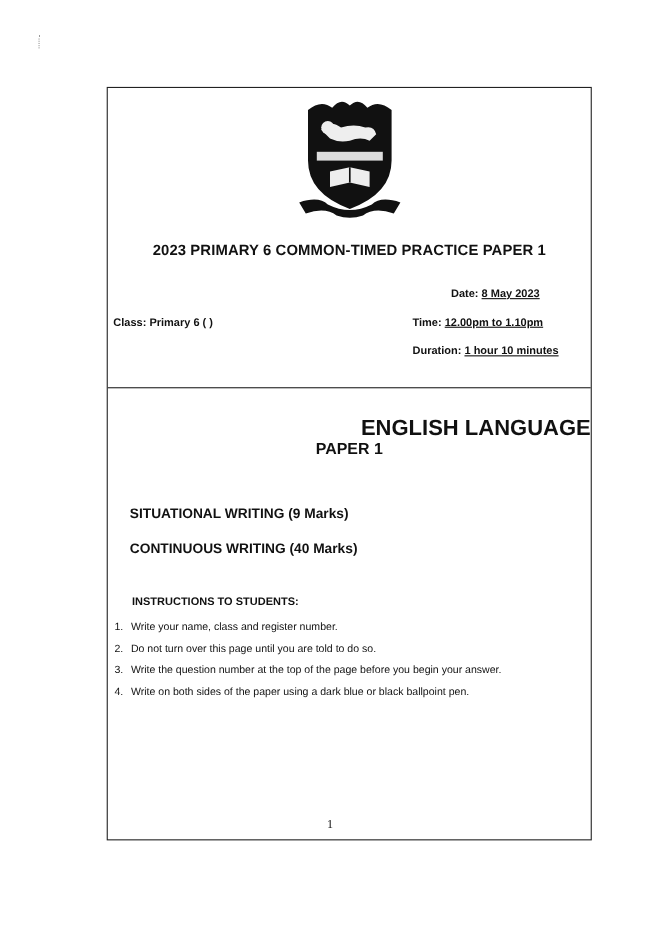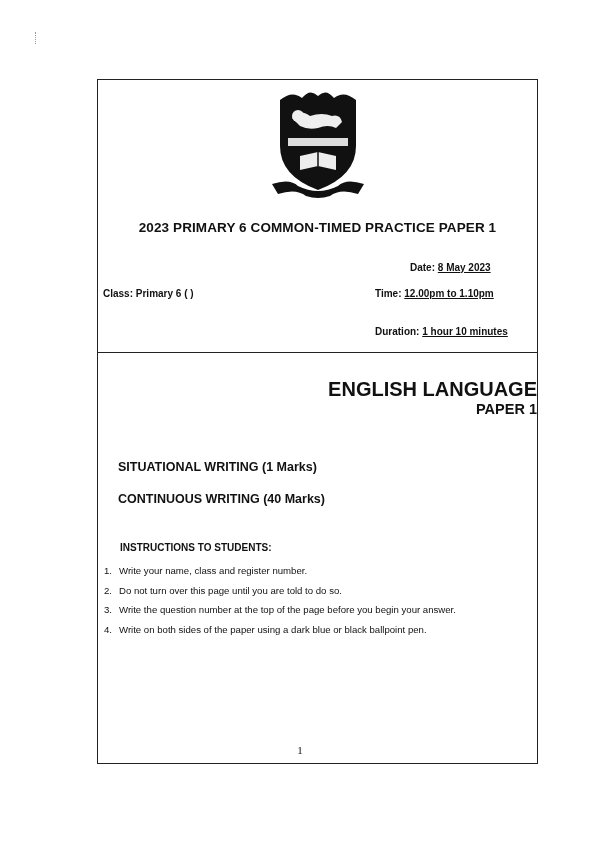--- a/index.html
+++ b/index.html
@@ -11,21 +11,21 @@
            border:1.5px solid #222; box-sizing:border-box; }
   .divider { position:absolute; left:0; right:0; top:272px; border-top:1.5px solid #222; }
   .crest { position:absolute; left:172px; top:6px; width:96px; height:116px; }
   .paper-title { position:absolute; left:0; right:0; top:140px; text-align:center;
                  font-weight:bold; font-size:13.5px; letter-spacing:0.1px; }
   .field { position:absolute; font-weight:bold; font-size:10px; white-space:nowrap; }
   .u { text-decoration:underline; }
   .name-line { display:inline-block; width:178px; border-bottom:1px solid #222; margin-left:3px; vertical-align:-2px; }
   .subject { position:absolute; left:0; right:0; top:298px; text-align:right;
              font-weight:bold; font-size:20px; }
-  .paper-no { position:absolute; left:0; right:0; top:321px; text-align:right;
+  .paper-no { position:absolute; left:0; right:0; top:321px; text-align:center;
               font-weight:bold; font-size:14.5px; }
   .section { position:absolute; left:20px; font-weight:bold; font-size:12.5px; }
   .instr-head { position:absolute; left:22px; top:462px; font-weight:bold; font-size:10px; }
   .instr { position:absolute; left:6px; top:485px; margin:0; padding:0; list-style:none; font-size:9.6px; font-weight:normal; }
   .instr li { height:19.5px; white-space:nowrap; }
   .instr .num { display:inline-block; width:15px; }
   .page-no { position:absolute; left:0; right:0; top:744px; text-align:center;
              font-family:"Liberation Serif", serif; font-size:11px; }
 </style>
 </head>
@@ -52,31 +52,31 @@
   </div>
 
   <div class="field" style="left:277px; top:182px;padding-left:35px;">
     <span>Date:</span>
     <span class="u">8 May 2023</span>
   </div>
   <div class="field" style="left:277px; top:208px;">
     <span>Time:</span>
     <span class="u">12.00pm to 1.10pm</span>
   </div>
-  <div class="field" style="left:277px; top:234px;margin-top:12px;">
+  <div class="field" style="left:277px; top:234px;">
     <span>Duration:</span>
     <span class="u">1 hour 10 minutes</span>
   </div>
 
   <div class="divider"></div>
 
   <div class="subject">ENGLISH LANGUAGE</div>
   <div class="paper-no">PAPER 1</div>
 
-  <div class="section" style="top:380px;">SITUATIONAL WRITING (1 Marks)</div>
+  <div class="section" style="top:380px;">SITUATIONAL WRITING (9 Marks)</div>
   <div class="section" style="top:412px;">CONTINUOUS WRITING (40 Marks)</div>
 
   <div class="instr-head">INSTRUCTIONS TO STUDENTS:</div>
   <ul class="instr">
     <li><span class="num">1.</span><span>Write your name, class and register number.</span></li>
     <li><span class="num">2.</span><span>Do not turn over this page until you are told to do so.</span></li>
     <li><span class="num">3.</span><span>Write the question number at the top of the page before you begin your answer.</span></li>
     <li><span class="num">4.</span><span>Write on both sides of the paper using a dark blue or black ballpoint pen.</span></li>
   </ul>
 </div>

